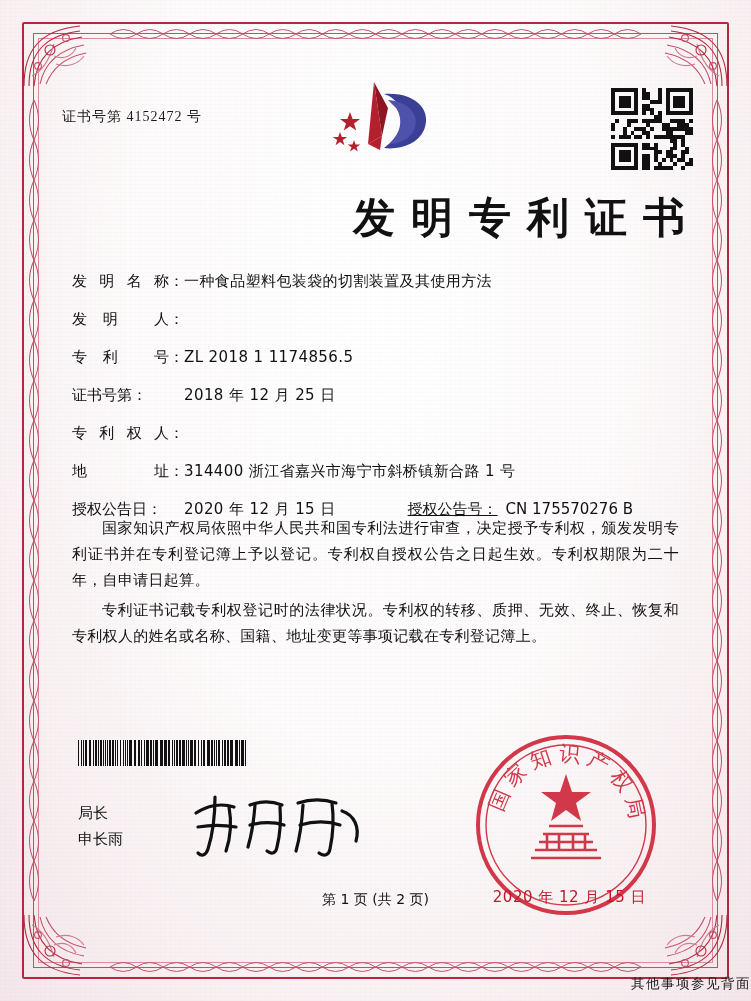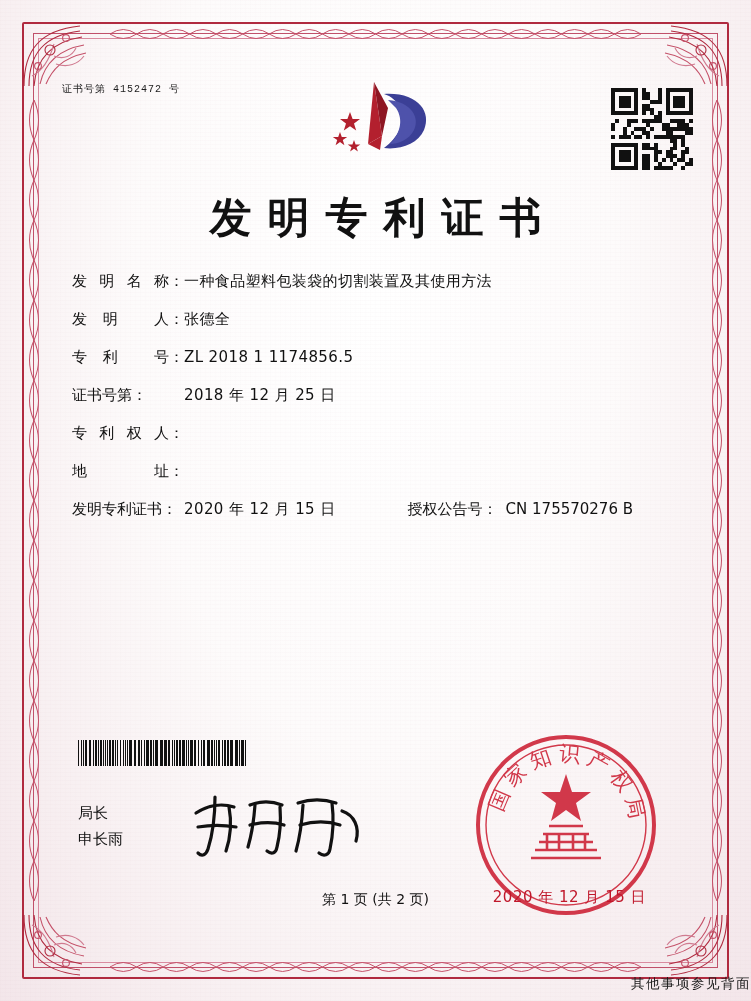--- a/index.html
+++ b/index.html
@@ -75,25 +75,25 @@
   .edge-v.right { right: 25px; transform: scaleX(-1); }
 
   
   .content {
     position: absolute;
     left: 50px; top: 50px; right: 50px; bottom: 50px;
   }
   .cert-no {
     position: absolute;
     left: 12px;
-    top: 32px;
-    font-size: 10px;
+    top: 58px;
+    font-size: 14px;
     color: #1b1b1b;
     letter-spacing: 1px;
-    font-family: Liberation Mono, monospace;
+    font-family: Liberation Serif, serif;
   }
   
   .qr {
     position: absolute;
     right: 8px;
     top: 38px;
     width: 82px;
     height: 82px;
   }
   .qr-grid {
@@ -112,21 +112,21 @@
     left: 50%;
     top: 28px;
     transform: translateX(-50%);
     width: 160px;
     height: 92px;
   }
   .title {
     position: absolute;
     top: 140px;
     left: 0; right: 0;
-    text-align: center;
+    text-align: right;
     font-size: 42px;
     letter-spacing: 16px;
     text-indent: 16px;
     font-weight: bold;
     color: #111;
     font-family: "DejaVu Sans", "Liberation Sans", sans-serif;
   }
 
   .fields {
     position: absolute;
@@ -153,20 +153,21 @@
   }
   .field-label.spread span { display:inline-block; }
   .field-value {
     flex: 1;
     letter-spacing: .4px;
   }
   .field-row.inline-two .field-value { flex: 0 0 auto; }
   .sub-label {
     margin-left: 72px;
     white-space: nowrap;
+    text-decoration: underline;
   }
   .sub-value { margin-left: 8px; }
 
   .para {
     font-size: 15px;
     line-height: 26px;
     color: #111;
     text-indent: 30px;
     text-align: justify;
     letter-spacing: .3px;
@@ -835,21 +836,20 @@
         <span class="field-value">一种食品塑料包装袋的切割装置及其使用方法</span>
       </div>
 
       <div class="field-row">
         <span class="field-label spread">
           <span>发</span>
             <span>明</span>
             <span>&nbsp;</span>
             <span>人：</span>
         </span>
-        <span class="field-value">张德全</span>
       </div>
 
       <div class="field-row">
         <span class="field-label spread">
           <span>专</span>
             <span>利</span>
             <span>&nbsp;</span>
             <span>号：</span>
         </span>
         <span class="field-value">ZL 2018 1 1174856.5</span>
@@ -869,30 +869,35 @@
         </span>
       </div>
 
       <div class="field-row">
         <span class="field-label spread">
           <span>地</span>
             <span>&nbsp;</span>
             <span>&nbsp;</span>
             <span>址：</span>
         </span>
+        <span class="field-value">314400 浙江省嘉兴市海宁市斜桥镇新合路 1 号</span>
       </div>
 
       <div class="field-row inline-two">
-        <span class="field-label">发明专利证书：</span>
+        <span class="field-label">授权公告日：</span>
         <span class="field-value">2020 年 12 月 15 日</span>
         <span class="sub-label">授权公告号：</span>
         <span class="sub-value">CN 175570276 B</span>
       </div>
     </div>
 
+    <div class="paras">
+      <div class="para">国家知识产权局依照中华人民共和国专利法进行审查，决定授予专利权，颁发发明专利证书并在专利登记簿上予以登记。专利权自授权公告之日起生效。专利权期限为二十年，自申请日起算。</div>
+      <div class="para">专利证书记载专利权登记时的法律状况。专利权的转移、质押、无效、终止、恢复和专利权人的姓名或名称、国籍、地址变更等事项记载在专利登记簿上。</div>
+    </div>
 
     <div class="barcode" id="barcode">
         <i style="width:1px;margin-right:2px"></i>
         <i style="width:1px;margin-right:1px"></i>
         <i style="width:1px;margin-right:1px"></i>
         <i style="width:3px;margin-right:2px"></i>
         <i style="width:2px;margin-right:2px"></i>
         <i style="width:1px;margin-right:1px"></i>
         <i style="width:2px;margin-right:1px"></i>
         <i style="width:2px;margin-right:1px"></i>

